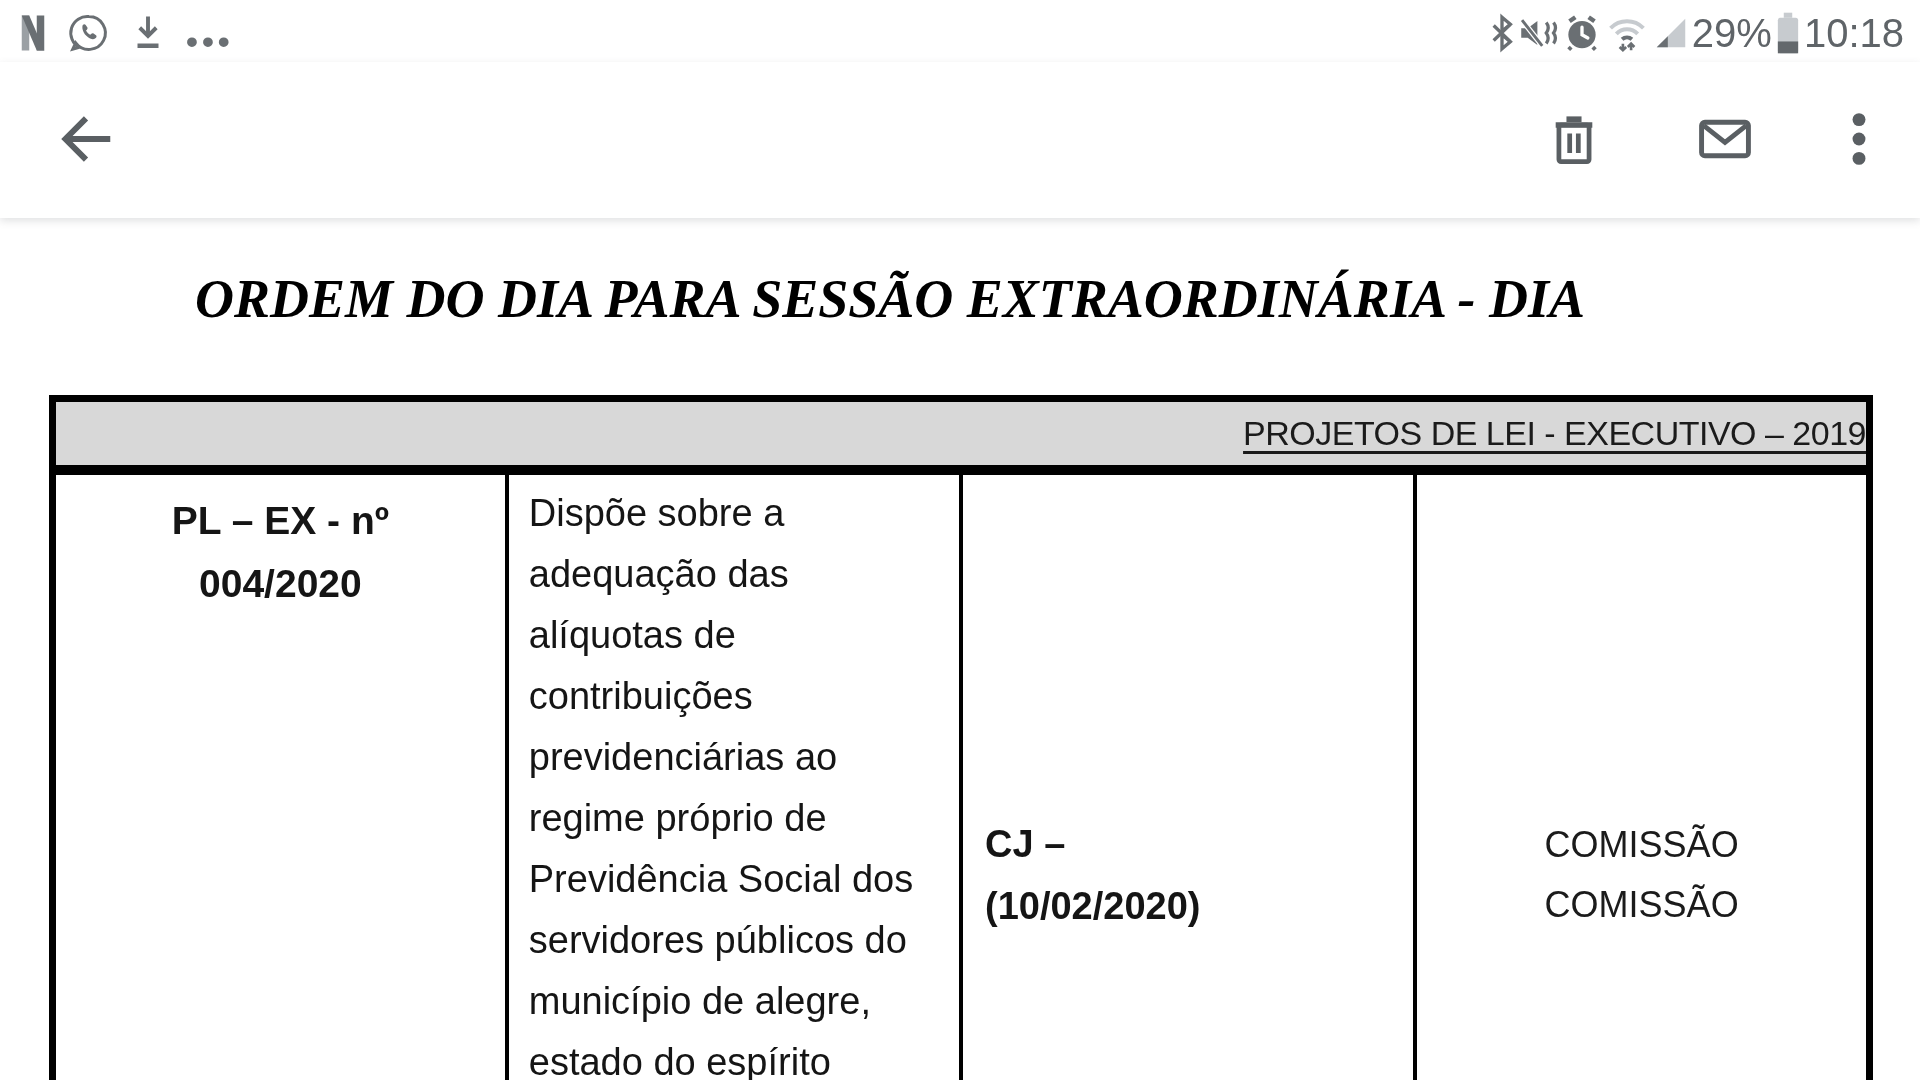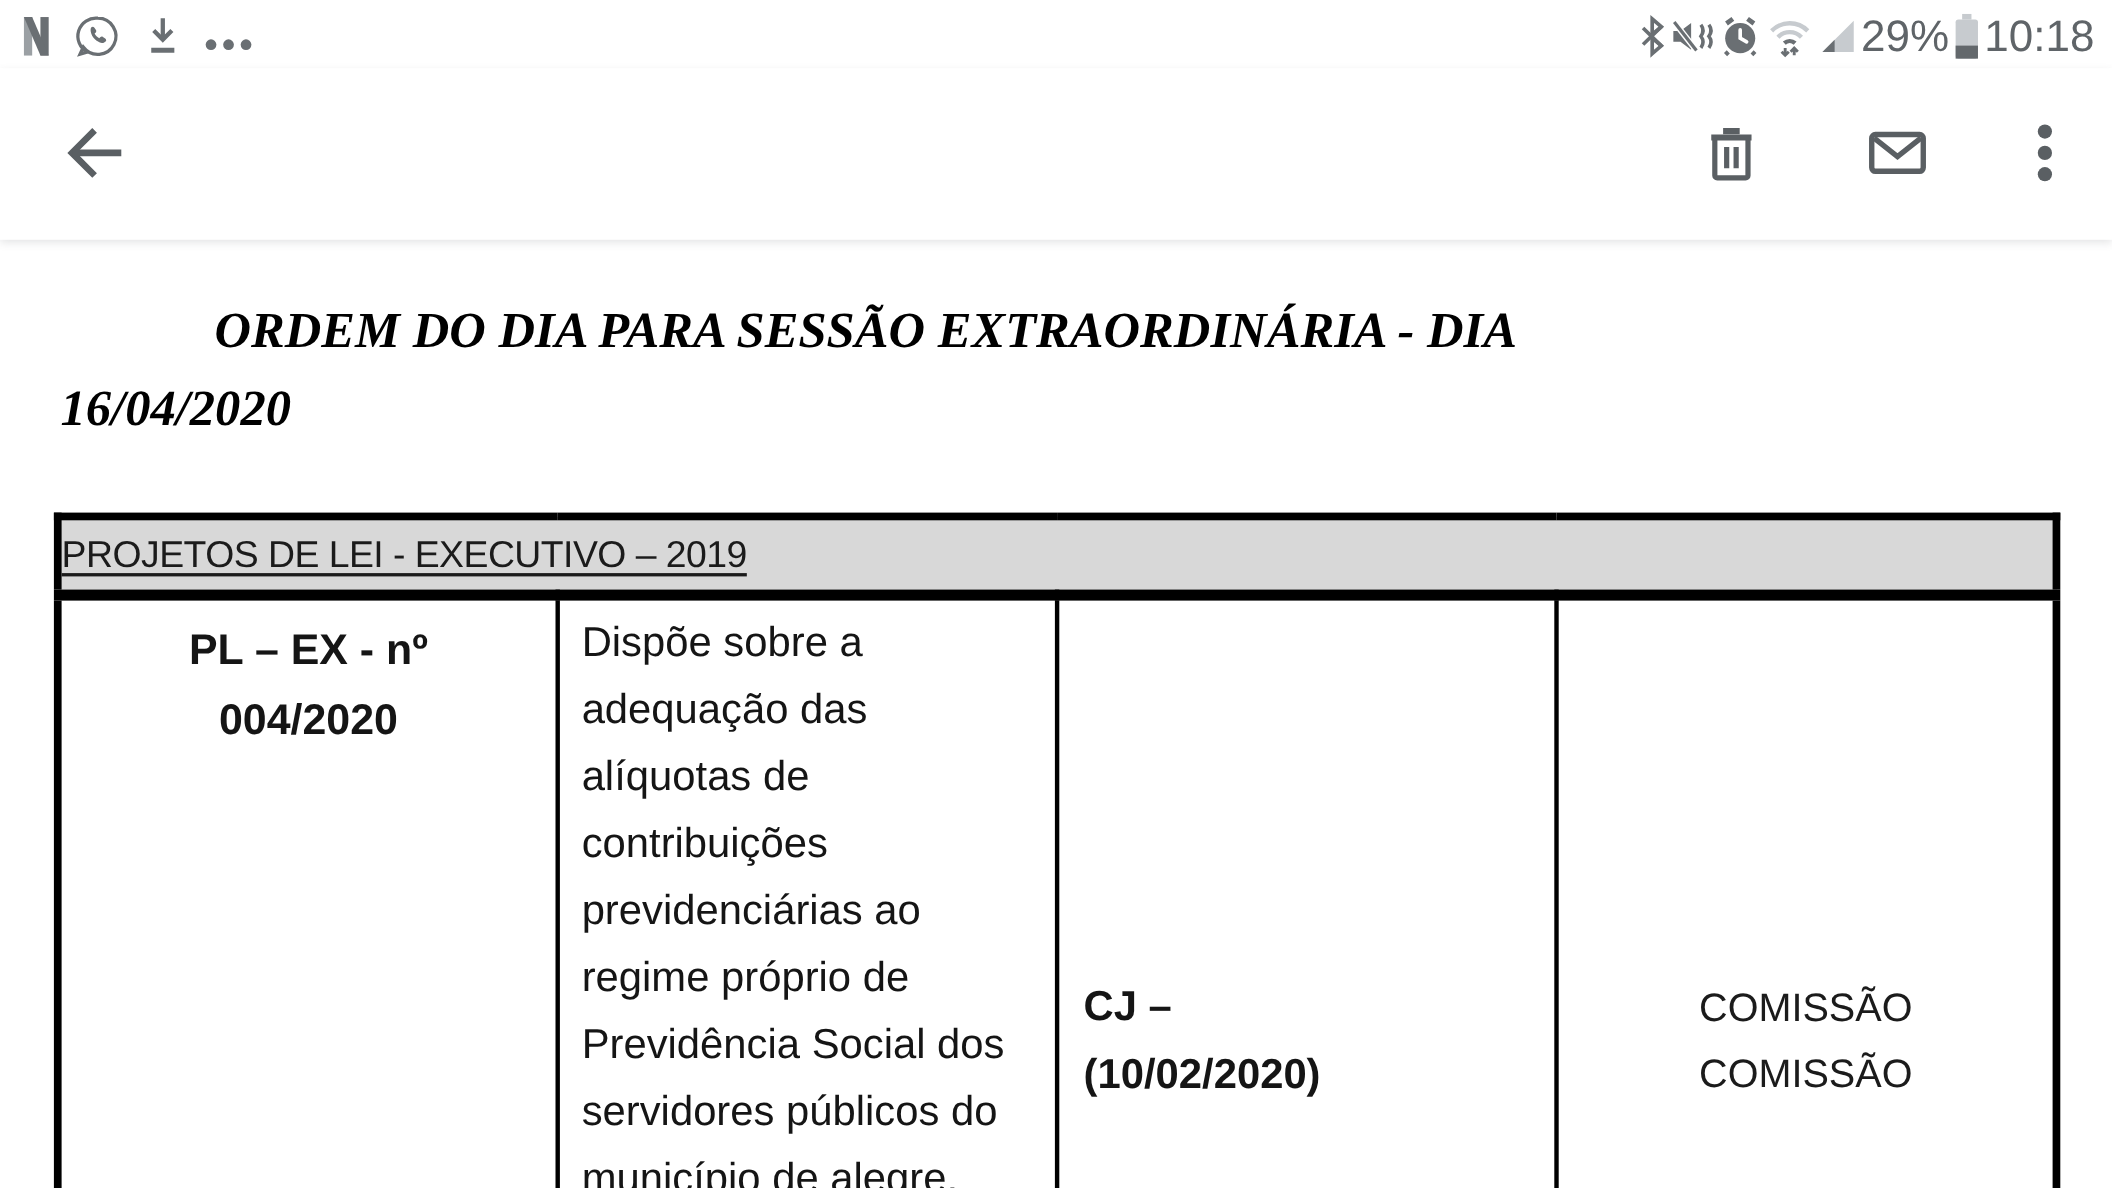--- a/index.html
+++ b/index.html
@@ -21,29 +21,29 @@
             justify-content:space-between; padding:0 52px 0 56px;
             background:#fff; box-shadow:0 3px 8px rgba(90,95,100,.18);
             position:relative; z-index:2; }
   .ab-right { display:flex; align-items:center; gap:96px; }
   .ab-btn { background:none; border:none; cursor:pointer; display:flex;
             align-items:center; padding:0; }
 
   
   .doc { padding:46px 42px 0 49px; background:#fff; position:relative; z-index:1; }
   .doc-title { font-family:"Liberation Serif", serif; font-style:italic;
-               font-weight:bold; color:#000; font-size:46px; line-height:71px; }
+               font-weight:bold; color:#000; font-size:54px; line-height:71px; }
   .doc-title .line1 { padding-left:146px; white-space:nowrap; }
   .doc-title .line2 { padding-left:6px; }
 
   table.agenda { width:1824px; border-collapse:collapse; margin-top:60px;
                  border:7px solid #000; table-layout:fixed; color:#151515; }
   table.agenda th { background:#d8d8d8; height:71px; border-bottom:10px solid #000;
                     font-weight:400; font-size:34px; letter-spacing:-.5px;
-                    text-align:left; vertical-align:middle;
+                    text-align:right; vertical-align:middle;
                     text-decoration:underline; text-decoration-thickness:3px;
                     text-underline-offset:6px; color:#1b1b1b; }
   table.agenda td { border:4px solid #000; height:352px; }
   td.c-id { width:18.1%; vertical-align:top; text-align:center; font-weight:bold;
             font-size:39px; line-height:63px; padding-top:14px; }
   td.c-desc { width:49.1%; vertical-align:top; padding:8px 24px 0 20px;
               font-size:38px; line-height:61px; }
   td.c-cj { width:15.6%; vertical-align:middle; padding-left:22px;
             font-weight:bold; font-size:38px; line-height:62px; }
   td.c-com { width:17.2%; vertical-align:middle; text-align:center;
@@ -164,21 +164,20 @@
             <circle cx="4" cy="22" r="3"></circle>
         </svg>
       </span>
     </button>
   </div>
 </div>
 
 <div class="doc">
   <div class="doc-title">
     <div class="line1">ORDEM DO DIA PARA SESSÃO EXTRAORDINÁRIA - DIA</div>
-    <div class="line2">16/04/2020</div>
   </div>
 
   <table class="agenda">
     <thead>
       <tr>
         <th colspan="4">PROJETOS DE LEI - EXECUTIVO – 2019</th>
       </tr>
     </thead>
     <tbody>
       <tr>

